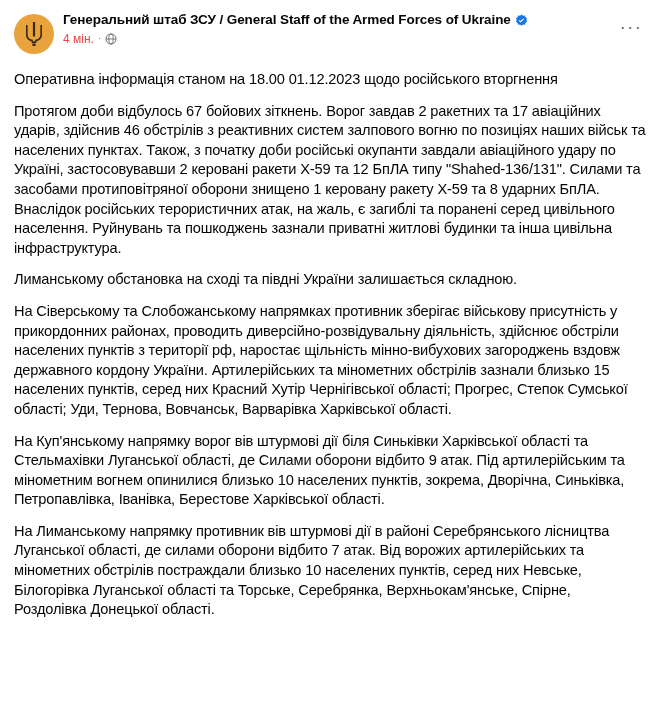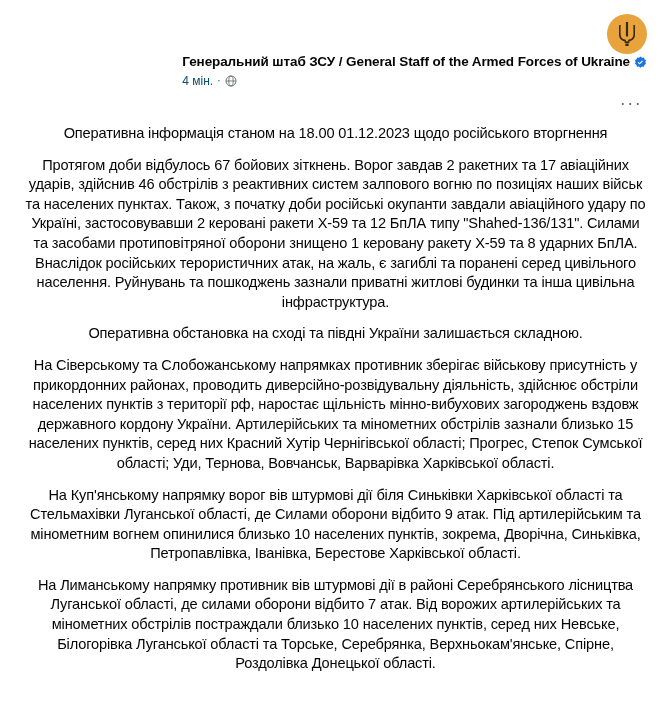--- a/index.html
+++ b/index.html
@@ -14,23 +14,22 @@
     color: #050505;
     -webkit-font-smoothing: antialiased;
   }
   .post {
     width: 661px;
     background: #ffffff;
     padding: 12px 14px 10px 14px;
   }
   .post-header {
     display: flex;
-    align-items: flex-end;
-    margin-bottom: 8px;
-    flex-direction: column;
+    align-items: flex-start;
+    margin-bottom: 16px;
   }
   .avatar {
     width: 40px;
     height: 40px;
     border-radius: 50%;
     background: #e8a33d;
     flex: 0 0 40px;
     position: relative;
     overflow: hidden;
     margin-top: 2px;
@@ -63,21 +62,21 @@
   }
   .verified {
     display: inline-flex;
     margin-left: 4px;
     flex: 0 0 auto;
   }
   .meta-row {
     display: flex;
     align-items: center;
     margin-top: 4px;
-    color: #0c4a6e;
+    color: #ef4444;
     font-size: 12px;
   }
   .meta-row .dot {
     margin: 0 4px;
     font-size: 10px;
     line-height: 10px;
   }
   .globe {
     display: inline-flex;
     align-items: center;
@@ -97,22 +96,21 @@
     margin-top: 2px;
     cursor: pointer;
   }
   .post-body {
     font-size: 14.6px;
     line-height: 19.6px;
     color: #050505;
     letter-spacing: -0.15px;
   }
   .post-body p {
-    margin: 0 0 12px 10px;
-    text-align: center;
+    margin: 0 0 12px 0;
   }
   .post-body p:last-child {
     margin-bottom: 0;
   }
 </style>
 </head>
 <body>
 
 <div class="post">
 
@@ -152,19 +150,19 @@
         </span>
       </div>
     </div>
 
     <div class="more-btn">···</div>
   </div>
 
   <div class="post-body">
     <p>Оперативна інформація станом на 18.00 01.12.2023 щодо російського вторгнення</p>
     <p>Протягом доби відбулось 67 бойових зіткнень. Ворог завдав 2 ракетних та 17 авіаційних ударів, здійснив 46 обстрілів з реактивних систем залпового вогню по позиціях наших військ та населених пунктах. Також, з початку доби російські окупанти завдали авіаційного удару по Україні, застосовувавши 2 керовані ракети Х-59 та 12 БпЛА типу "Shahed-136/131". Силами та засобами протиповітряної оборони знищено 1 керовану ракету Х-59 та 8 ударних БпЛА. Внаслідок російських терористичних атак, на жаль, є загиблі та поранені серед цивільного населення. Руйнувань та пошкоджень зазнали приватні житлові будинки та інша цивільна інфраструктура.</p>
-    <p>Оперативна обстановка на сході та півдні України залишається складною.</p>
+    <p>Лиманському обстановка на сході та півдні України залишається складною.</p>
     <p>На Сіверському та Слобожанському напрямках противник зберігає військову присутність у прикордонних районах, проводить диверсійно-розвідувальну діяльність, здійснює обстріли населених пунктів з території рф, наростає щільність мінно-вибухових загороджень вздовж державного кордону України. Артилерійських та мінометних обстрілів зазнали близько 15 населених пунктів, серед них Красний Хутір Чернігівської області; Прогрес, Степок Сумської області; Уди, Тернова, Вовчанськ, Варварівка Харківської області.</p>
     <p>На Куп'янському напрямку ворог вів штурмові дії біля Синьківки Харківської області та Стельмахівки Луганської області, де Силами оборони відбито 9 атак. Під артилерійським та мінометним вогнем опинилися близько 10 населених пунктів, зокрема, Дворічна, Синьківка, Петропавлівка, Іванівка, Берестове Харківської області.</p>
     <p>На Лиманському напрямку противник вів штурмові дії в районі Серебрянського лісництва Луганської області, де силами оборони відбито 7 атак. Від ворожих артилерійських та мінометних обстрілів постраждали близько 10 населених пунктів, серед них Невське, Білогорівка Луганської області та Торське, Серебрянка, Верхньокам'янське, Спірне, Роздолівка Донецької області.</p>
   </div>
 
 </div>
 
 </body></html>

